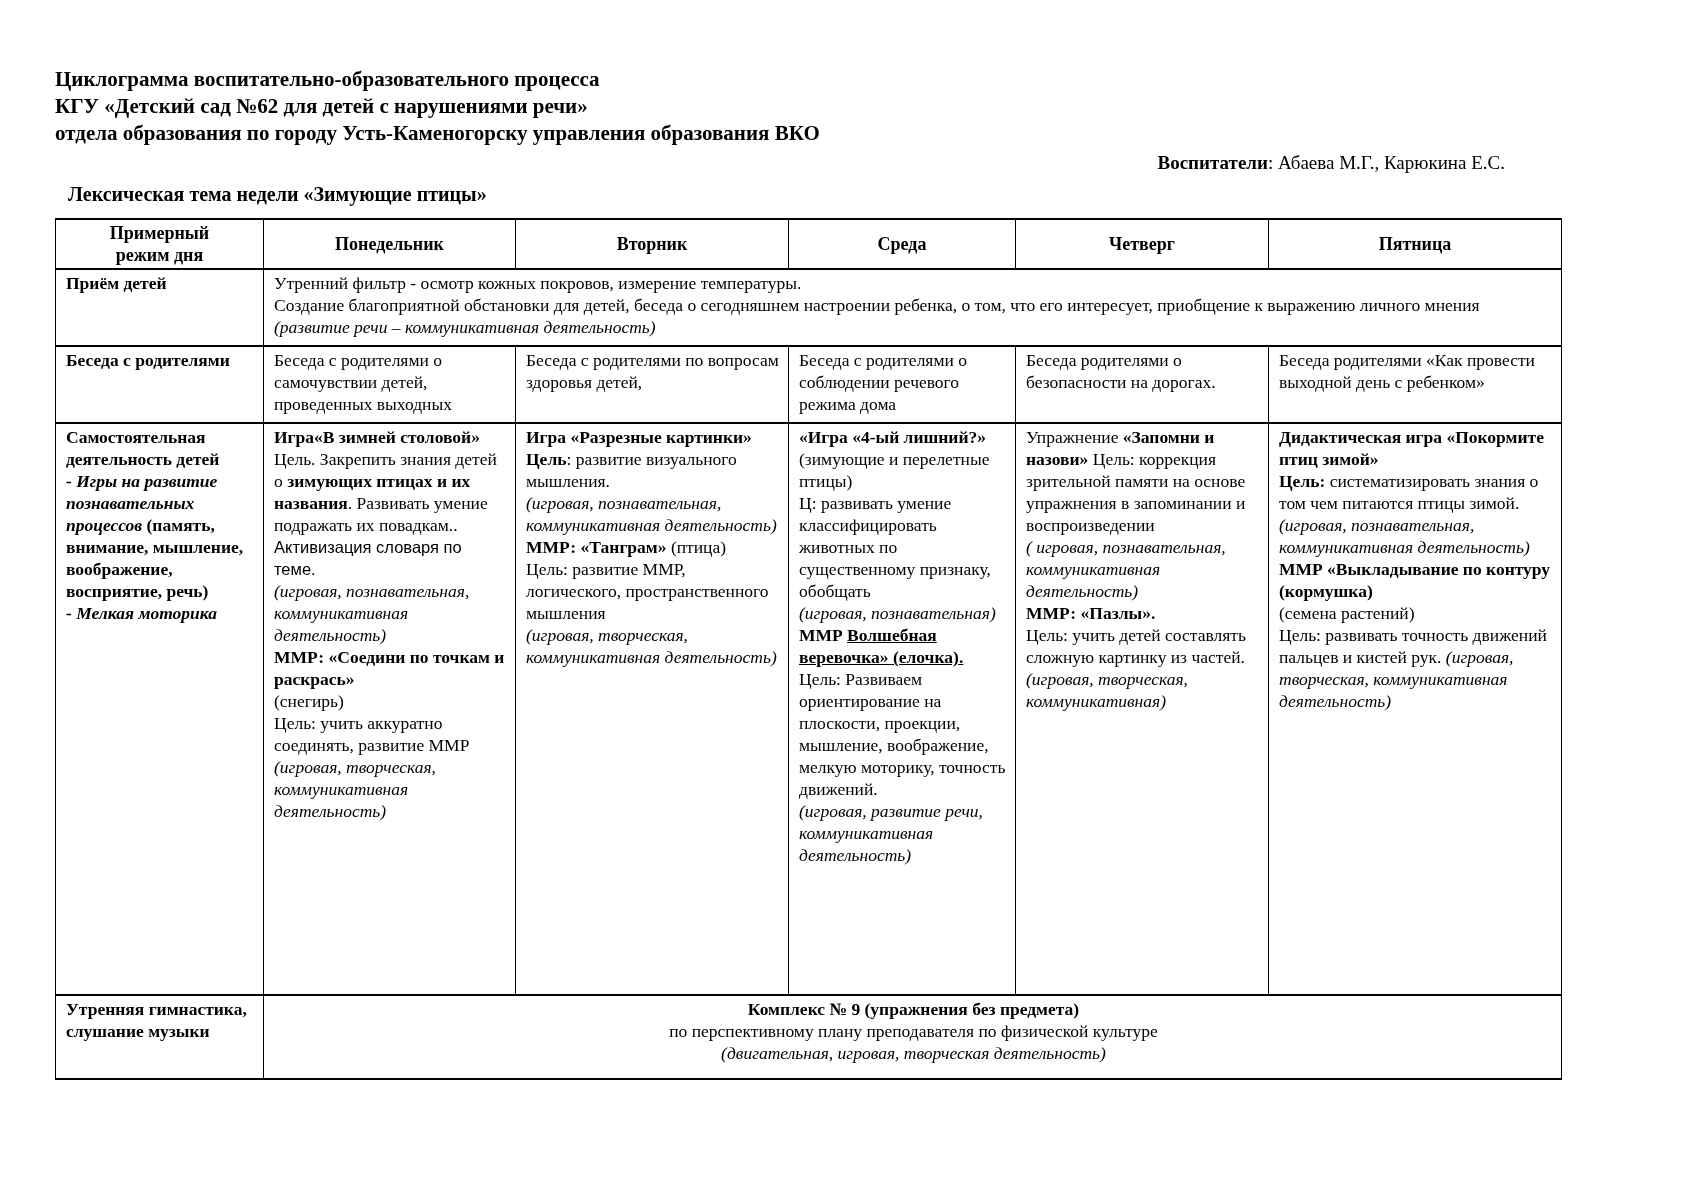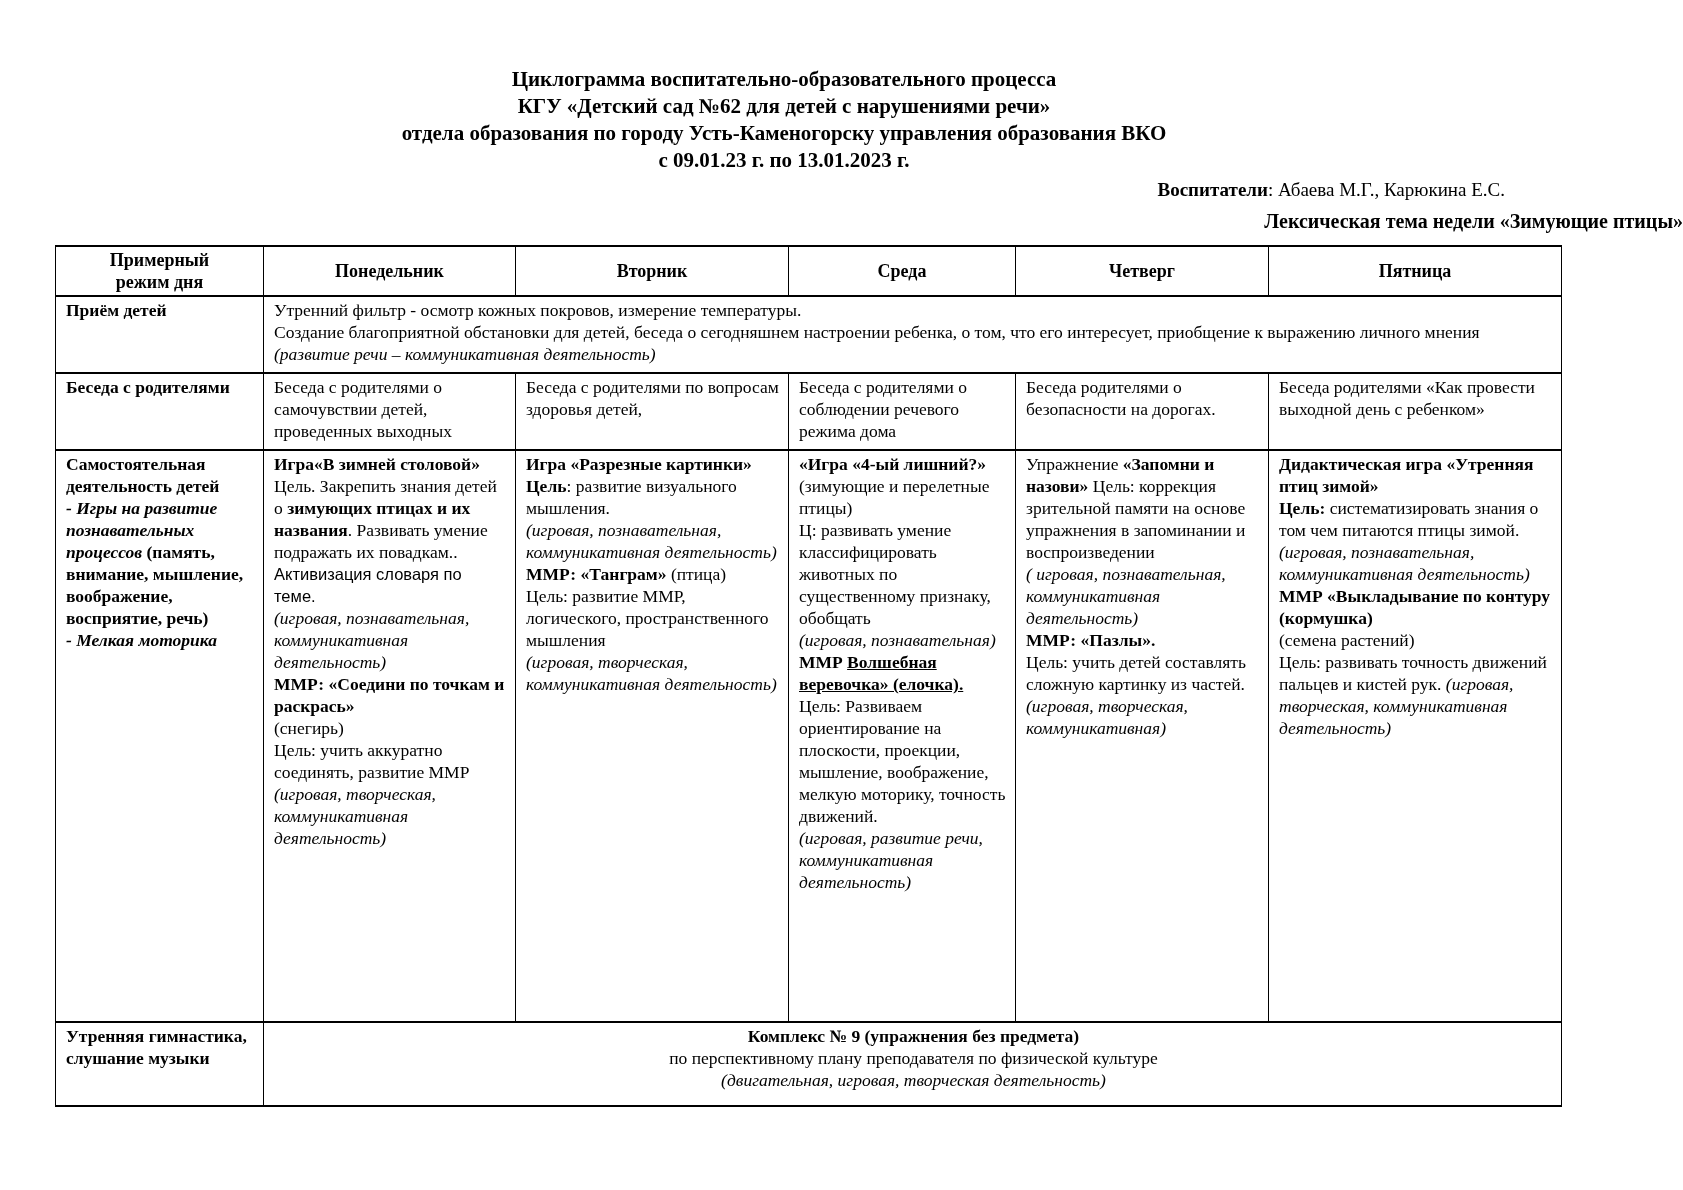--- a/index.html
+++ b/index.html
@@ -4,30 +4,30 @@
 <style>
   html,body{margin:0;padding:0;background:#ffffff;}
   body{
     width:1683px;height:1190px;overflow:hidden;
     font-family:"Liberation Serif", serif;
     color:#000;
     -webkit-font-smoothing:antialiased;
   }
   .page{position:relative;width:1683px;height:1190px;background:#fff;}
   .title-block{
-    margin:66px 0 0 55px;width:1458px;text-align:center;
+    margin:66px 0 0 55px;width:1458px;
     font-weight:bold;font-size:21px;line-height:27px;
   }
   .teachers{
     margin:4px 0 0 55px;width:1458px;text-align:right;
     font-size:19px;line-height:24px;padding-right:8px;box-sizing:border-box;
   }
   .teachers .lbl{font-weight:bold;}
   .theme{
-    margin:7px 0 0 68px;font-weight:bold;font-size:20px;line-height:24px;text-align:right;
+    margin:7px 0 0 68px;font-weight:bold;font-size:20px;line-height:24px;
   }
   table.schedule{
     margin:12px 0 0 55px;width:1506px;border-collapse:collapse;table-layout:fixed;
   }
   table.schedule th, table.schedule td{
     border:1px solid #000;
     border-top-width:2px;border-bottom-width:2px;
     vertical-align:top;
     padding:2px 8px 7px 10px;
     font-size:17.5px;line-height:22px;
@@ -52,21 +52,20 @@
 </style>
 </head>
 <body>
 
 <div class="page">
 
   <div class="title-block">
     <div>Циклограмма воспитательно-образовательного процесса</div>
     <div>КГУ «Детский сад №62 для детей с нарушениями речи»</div>
     <div>отдела образования по городу Усть-Каменогорску управления образования ВКО</div>
-    <div>с 09.01.23 г. по 13.01.2023 г.</div>
   </div>
 
   <div class="teachers">
     <span class="lbl">Воспитатели</span><span>: Абаева М.Г., Карюкина Е.С.</span>
   </div>
 
   <div class="theme">Лексическая тема недели  «Зимующие птицы»</div>
 
   <table class="schedule">
     <colgroup>
@@ -151,21 +150,21 @@
             <div class="para"><span class="i"> (игровая, развитие речи, коммуникативная деятельность)</span></div>
           </td>
         <td>
             <div class="para"><span>Упражнение </span><span class="b">«Запомни и назови»</span><span>  Цель: коррекция зрительной памяти на основе упражнения в запоминании и воспроизведении</span></div>
             <div class="para"><span class="i"> ( игровая, познавательная, коммуникативная деятельность)</span></div>
             <div class="para"><span class="b">ММР: «Пазлы».</span></div>
             <div class="para"><span>Цель: учить детей составлять сложную картинку из частей.</span></div>
             <div class="para"><span class="i"> (игровая, творческая, коммуникативная)</span></div>
           </td>
         <td>
-            <div class="para"><span class="b">Дидактическая игра «Утренняя птиц зимой»</span></div>
+            <div class="para"><span class="b">Дидактическая игра «Покормите птиц зимой»</span></div>
             <div class="para"><span class="b">Цель:</span><span> систематизировать знания о том чем питаются птицы зимой. </span><span class="i">(игровая, познавательная, коммуникативная деятельность)</span></div>
             <div class="para"><span class="b">ММР «Выкладывание по контуру (кормушка)</span></div>
             <div class="para"><span>(семена растений)</span></div>
             <div class="para"><span>Цель: развивать точность движений пальцев и кистей рук. </span><span class="i">(игровая, творческая, коммуникативная деятельность)</span></div>
           </td>
       </tr>
       <tr class="r-gym">
         <td class="rowlabel">
             <div class="para"><span class="b">Утренняя гимнастика,</span></div>
             <div class="para"><span class="b">слушание музыки</span></div>

